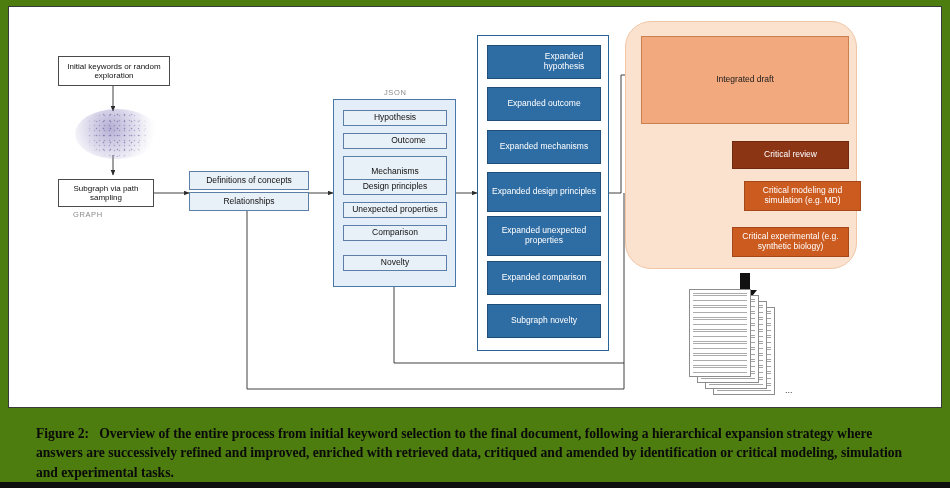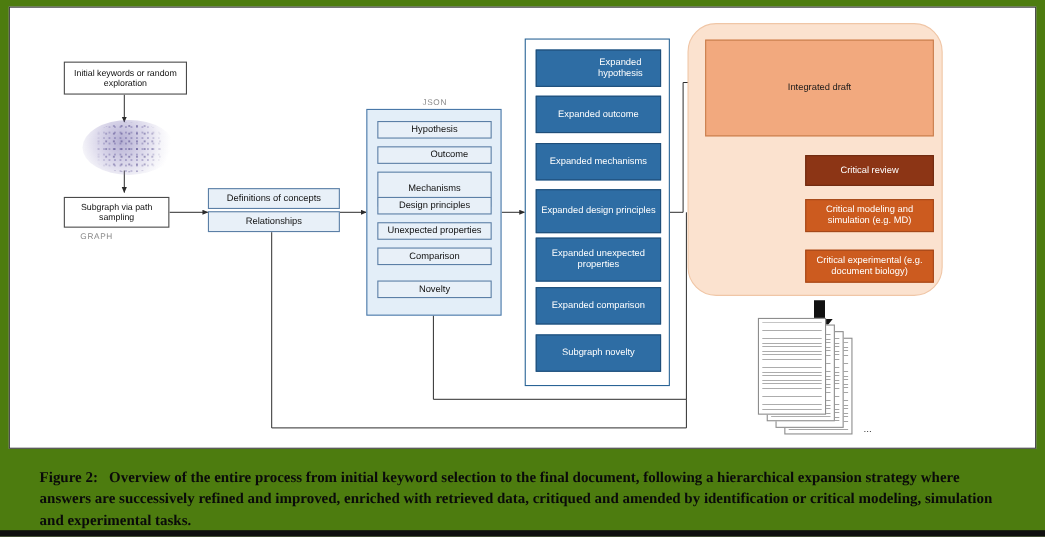--- a/index.html
+++ b/index.html
@@ -297,25 +297,25 @@
       </div>
     </div>
 
     <div class="panel panel-peach" style="left:616px; top:14px; width:232px; height:248px;border-radius:26px;">
       <div class="node node-salmon" style="left:15px; top:14px; width:208px; height:88px;">
         <span>Integrated draft</span>
       </div>
       <div class="node node-brown" style="left:106px; top:119px; width:117px; height:28px;">
         <span>Critical review</span>
       </div>
-      <div class="node node-orange" style="left:106px; top:159px; width:117px; height:30px;">
+      <div class="node node-orange" style="left:118px; top:159px; width:117px; height:30px;">
         <span>Critical modeling and simulation (e.g. MD)</span>
       </div>
       <div class="node node-orange" style="left:106px; top:205px; width:117px; height:30px;">
-        <span>Critical experimental (e.g. document biology)</span>
+        <span>Critical experimental (e.g. synthetic biology)</span>
       </div>
     </div>
 
     <div class="doc-stack" style="left:680px; top:282px; width:120px; height:112px;">
       <div class="doc-page" style="left:24px; top:18px; width:62px; height:88px;">
         <div class="doc-lines"></div>
       </div>
       <div class="doc-page" style="left:16px; top:12px; width:62px; height:88px;">
         <div class="doc-lines"></div>
       </div>

